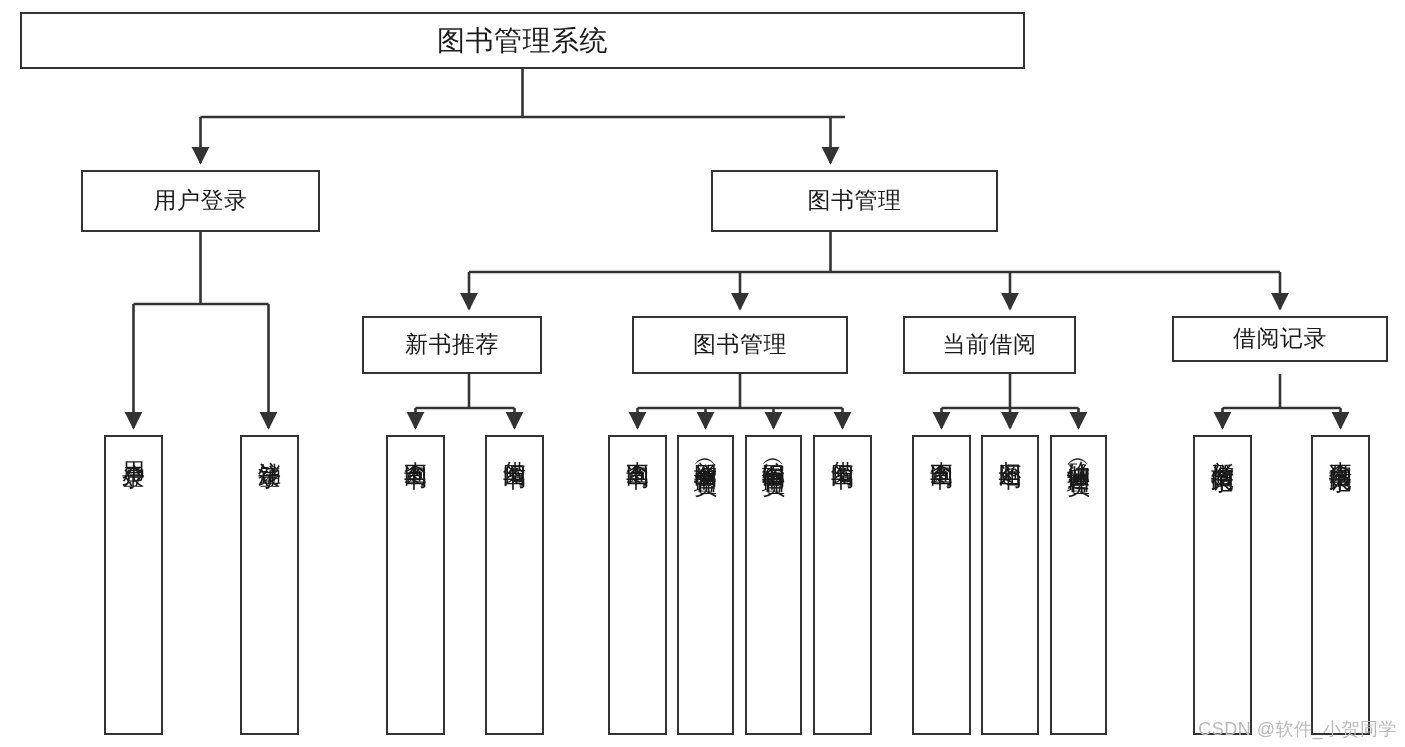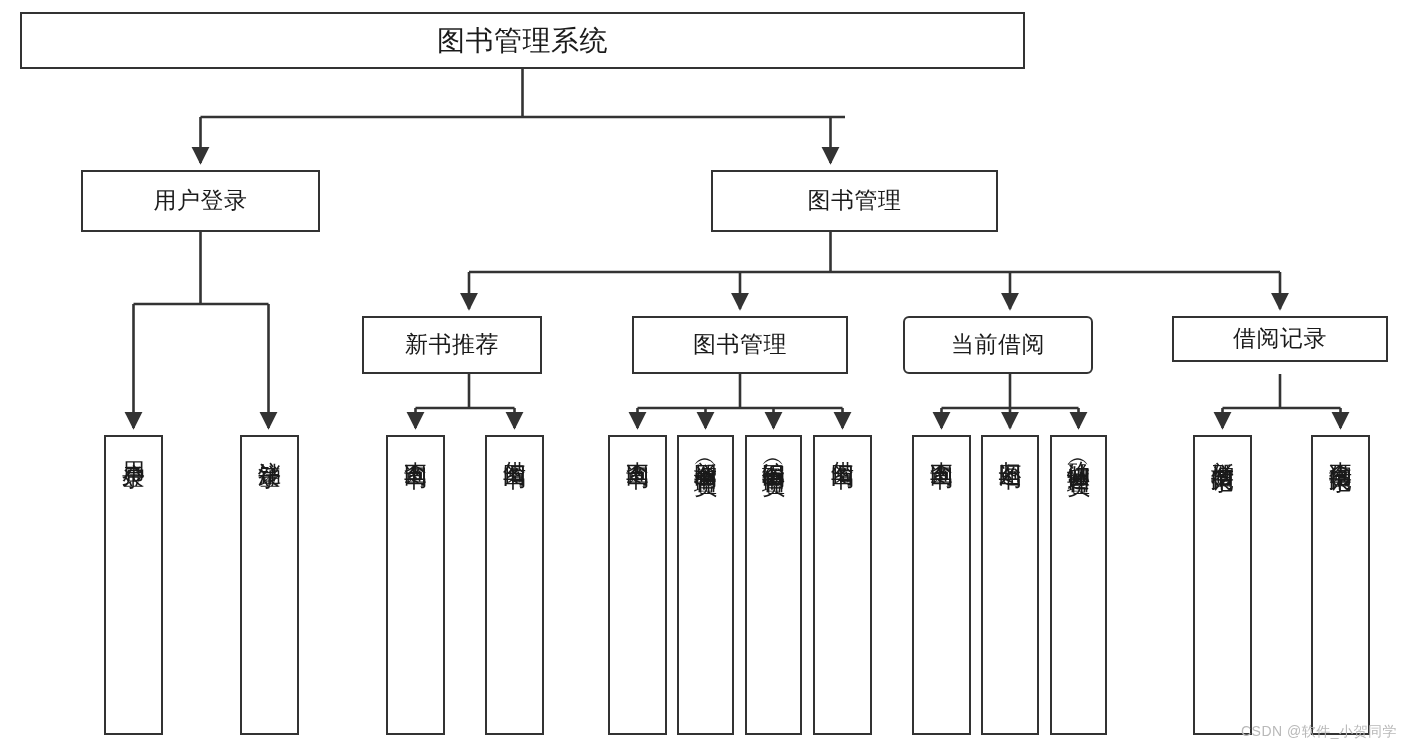--- a/index.html
+++ b/index.html
@@ -63,21 +63,21 @@
     text-orientation: upright;
     font-size: 23px;
     line-height: 1.0;
     letter-spacing: 2px;
     white-space: nowrap;
   }
   .watermark {
     position: absolute;
     right: 8px;
     bottom: 6px;
-    font-size: 14px;
+    font-size: 18px;
     color: #b9b9b9;
     letter-spacing: 0.5px;
     white-space: nowrap;
     z-index: 5;
   }
 </style>
 </head>
 <body>
 
 <div id="canvas">
@@ -142,21 +142,21 @@
   <div class="node h" style="left:711px; top:170px; width:287px; height:62px;">
     <span class="lbl">图书管理</span>
   </div>
 
   <div class="node h" style="left:362px; top:316px; width:180px; height:58px;">
     <span class="lbl">新书推荐</span>
   </div>
   <div class="node h" style="left:632px; top:316px; width:216px; height:58px;">
     <span class="lbl">图书管理</span>
   </div>
-  <div class="node h" style="left:903px; top:316px; width:190px; height:58px;border-radius:6px;">
+  <div class="node h" style="left:903px; top:316px; width:173px; height:58px;">
     <span class="lbl">当前借阅</span>
   </div>
   <div class="node h" style="left:1172px; top:316px; width:216px; height:46px;">
     <span class="lbl">借阅记录</span>
   </div>
 
   <div class="node v" style="left:104px; top:435px; width:59px; height:300px;">
     <span class="lbl">用户登录</span>
   </div>
   <div class="node v" style="left:240px; top:435px; width:59px; height:300px;">

